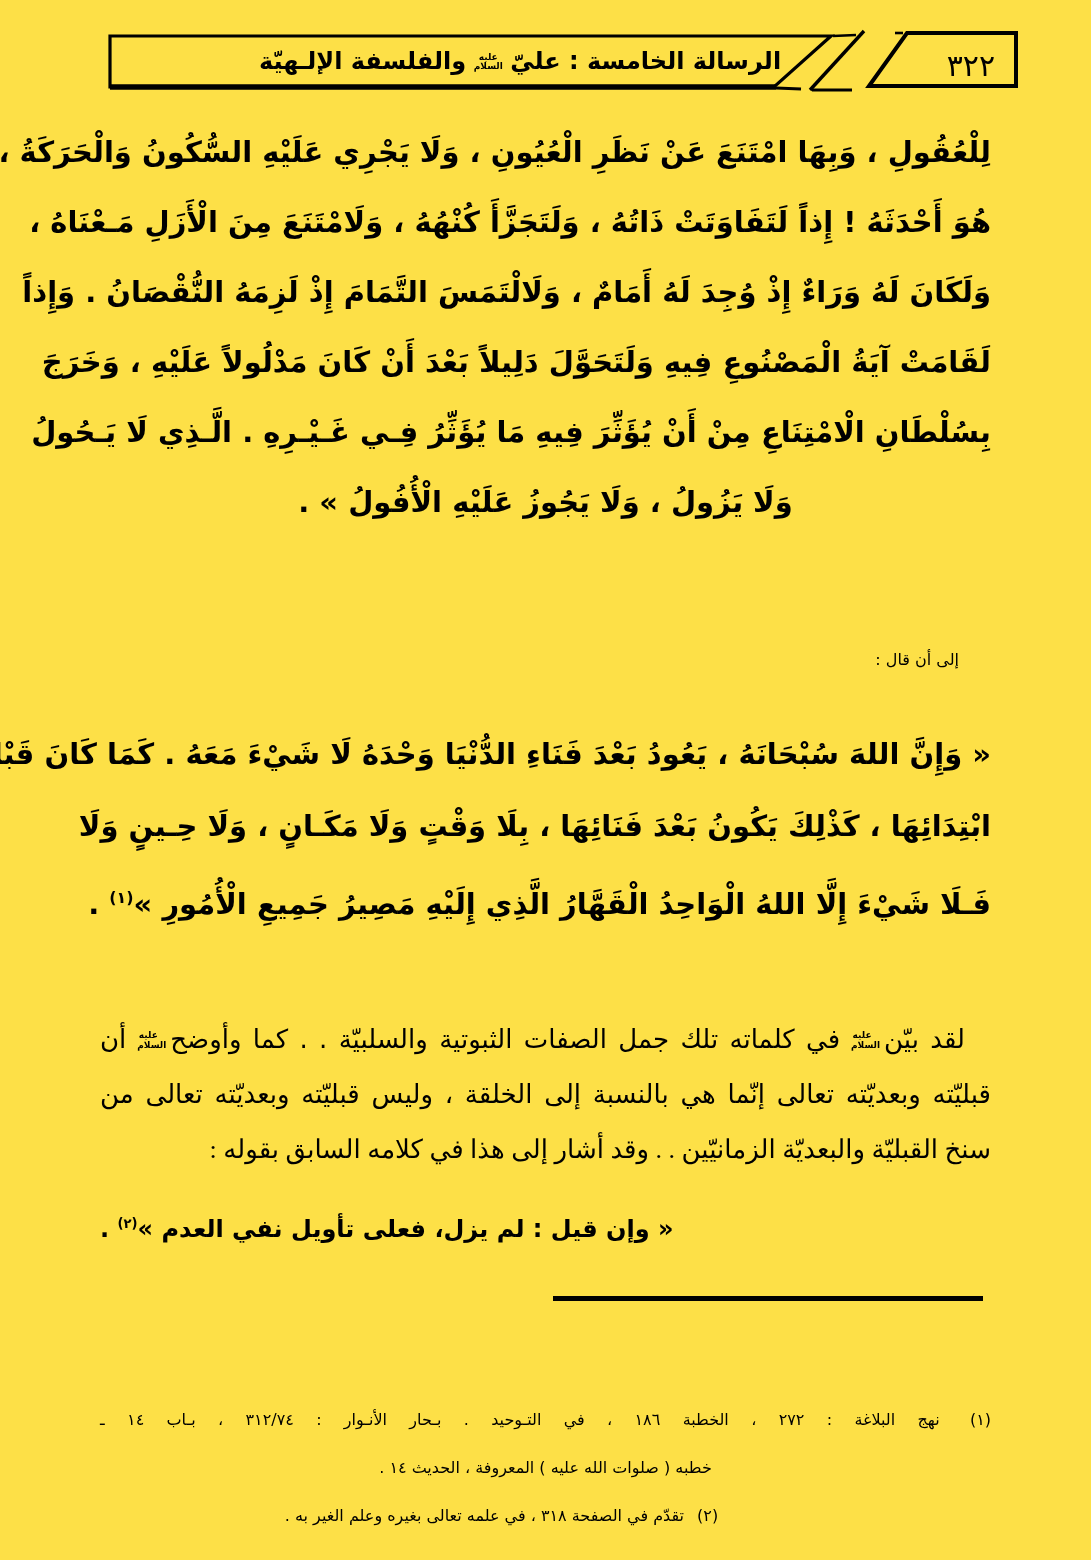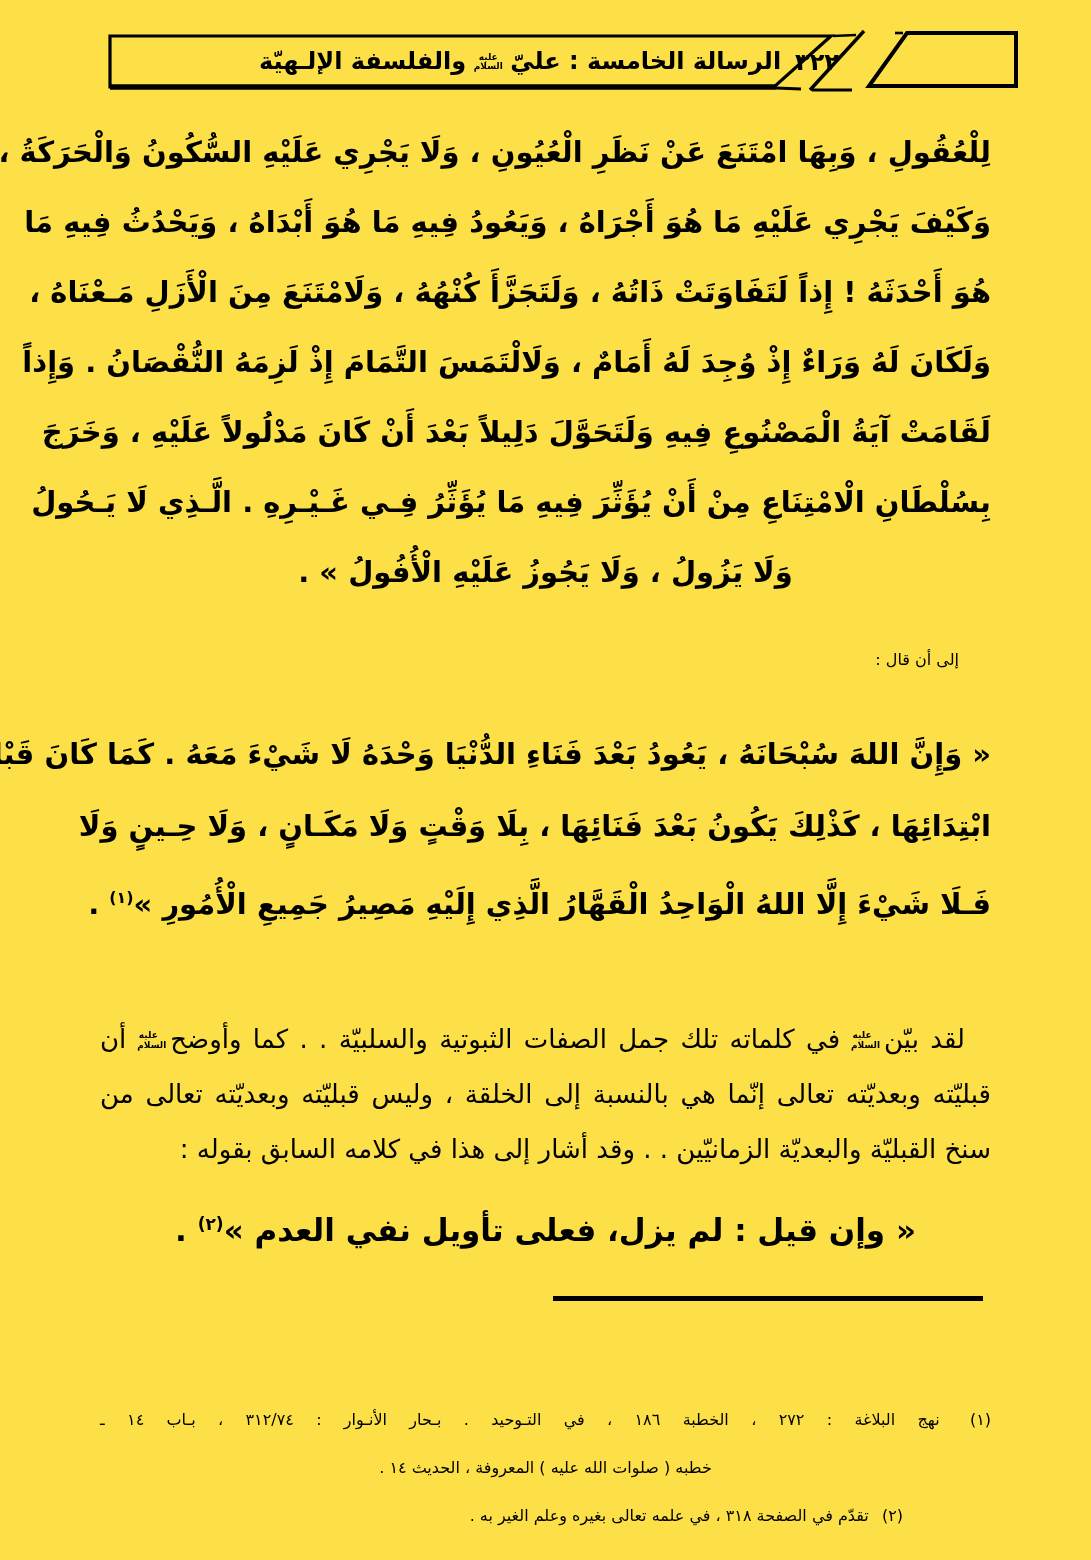--- a/index.html
+++ b/index.html
@@ -16,21 +16,21 @@
   }
   
   .header-frame-svg { position: absolute; top: 28px; left: 100px; width: 930px; height: 66px; }
   .header-title {
     position: absolute; top: 46px; left: 240px; width: 560px;
     text-align: center; font-weight: bold; font-size: 24px; line-height: 30px;
     white-space: nowrap;
   }
   .page-number {
     position: absolute; top: 48px; left: 795px; width: 200px;
-    text-align: left; font-weight: bold; font-size: 24px;
+    text-align: right; font-weight: normal; font-size: 30px;
   }
   
   .hon {
     display: inline-block; width: 36px; font-size: 9px; font-weight: bold;
     line-height: 1.05; text-align: center; vertical-align: middle;
     margin: 0 4px; white-space: normal; word-break: keep-all;
   }
   
   .quote-block { position: absolute; right: 100px; left: 100px; }
   .q-line {
@@ -45,36 +45,36 @@
     position: absolute; top: 638px; right: 100px; left: 100px;
     font-size: 16px; line-height: 44px; text-align: right; padding-right: 32px;
   }
   
   .commentary { position: absolute; top: 1012px; right: 100px; left: 100px; }
   .c-line {
     font-size: 26px; height: 55px; line-height: 55px;
     text-align: justify; text-align-last: justify; white-space: nowrap;
   }
   .c-line.first { padding-right: 26px; }
-  .c-line.last { text-align: right; text-align-last: right; }
+  .c-line.last { text-align: right; text-align-last: right; font-family: Liberation Serif, serif; }
   
   .bold-quote {
     position: absolute; top: 1198px; right: 100px; left: 100px;
-    font-weight: bold; font-size: 31px; line-height: 52px; text-align: center;
+    font-weight: bold; font-size: 24px; line-height: 52px; text-align: left;
   }
   
   .footnote-separator {
     position: absolute; top: 1296px; right: 108px; width: 430px; height: 5px;
     background: #000;
   }
   .footnotes { position: absolute; top: 1396px; right: 100px; left: 100px; font-size: 16px; }
   .fn-line { height: 48px; line-height: 48px; white-space: nowrap; }
   .fn-line.justified { text-align: justify; text-align-last: justify; }
   .fn-line.cont { text-align: center; text-align-last: center; }
-  .fn-line.indent2 { text-align: right; padding-right: 88px; }
+  .fn-line.indent2 { text-align: center; padding-right: 88px; }
   .fn-marker { margin-left: 8px; }
 </style>
 </head>
 <body>
 
 <div class="page">
 
   <div>
     <svg class="header-frame-svg" viewBox="0 0 930 66">
 
@@ -91,21 +91,20 @@
       <polygon points="807,5 916,5 916,58 769,58" fill="none" stroke="#000" stroke-width="4"></polygon>
     </svg>
     <div class="header-title">
       <span>الرسالة الخامسة : عليّ</span><span class="hon">عليه السلام</span><span>والفلسفة الإلـهيّة</span>
     </div>
     <div class="page-number">٣٢٢</div>
   </div>
 
   <div class="quote-block quote1" style="top:117px;">
     <div class="q-line">لِلْعُقُولِ ، وَبِهَا امْتَنَعَ عَنْ نَظَرِ الْعُيُونِ ، وَلَا يَجْرِي عَلَيْهِ السُّكُونُ وَالْحَرَكَةُ ،</div>
-    <div class="q-line">وَكَيْفَ يَجْرِي عَلَيْهِ مَا هُوَ أَجْرَاهُ ، وَيَعُودُ فِيهِ مَا هُوَ أَبْدَاهُ ، وَيَحْدُثُ فِيهِ مَا</div>
     <div class="q-line">هُوَ أَحْدَثَهُ ! إِذاً لَتَفَاوَتَتْ ذَاتُهُ ، وَلَتَجَزَّأَ كُنْهُهُ ، وَلَامْتَنَعَ مِنَ الْأَزَلِ مَـعْنَاهُ ،</div>
     <div class="q-line">وَلَكَانَ لَهُ وَرَاءٌ إِذْ وُجِدَ لَهُ أَمَامٌ ، وَلَالْتَمَسَ التَّمَامَ إِذْ لَزِمَهُ النُّقْصَانُ . وَإِذاً</div>
     <div class="q-line">لَقَامَتْ آيَةُ الْمَصْنُوعِ فِيهِ وَلَتَحَوَّلَ دَلِيلاً بَعْدَ أَنْ كَانَ مَدْلُولاً عَلَيْهِ ، وَخَرَجَ</div>
     <div class="q-line">بِسُلْطَانِ الْامْتِنَاعِ مِنْ أَنْ يُؤَثِّرَ فِيهِ مَا يُؤَثِّرُ فِـي غَـيْـرِهِ . الَّـذِي لَا يَـحُولُ</div>
     <div class="q-line center">وَلَا يَزُولُ ، وَلَا يَجُوزُ عَلَيْهِ الْأُفُولُ » .</div>
   </div>
 
   <div class="interlude">إلى أن قال :</div>
 
   <div class="quote-block quote2" style="top:718px;">

